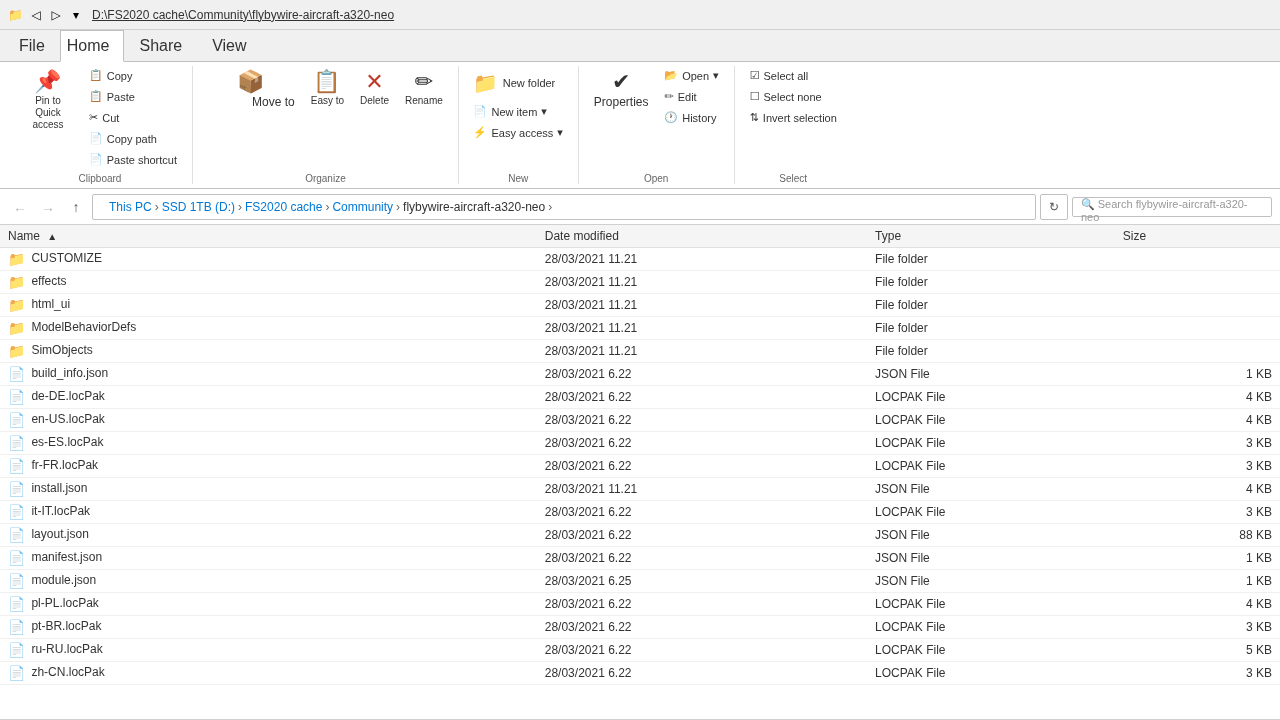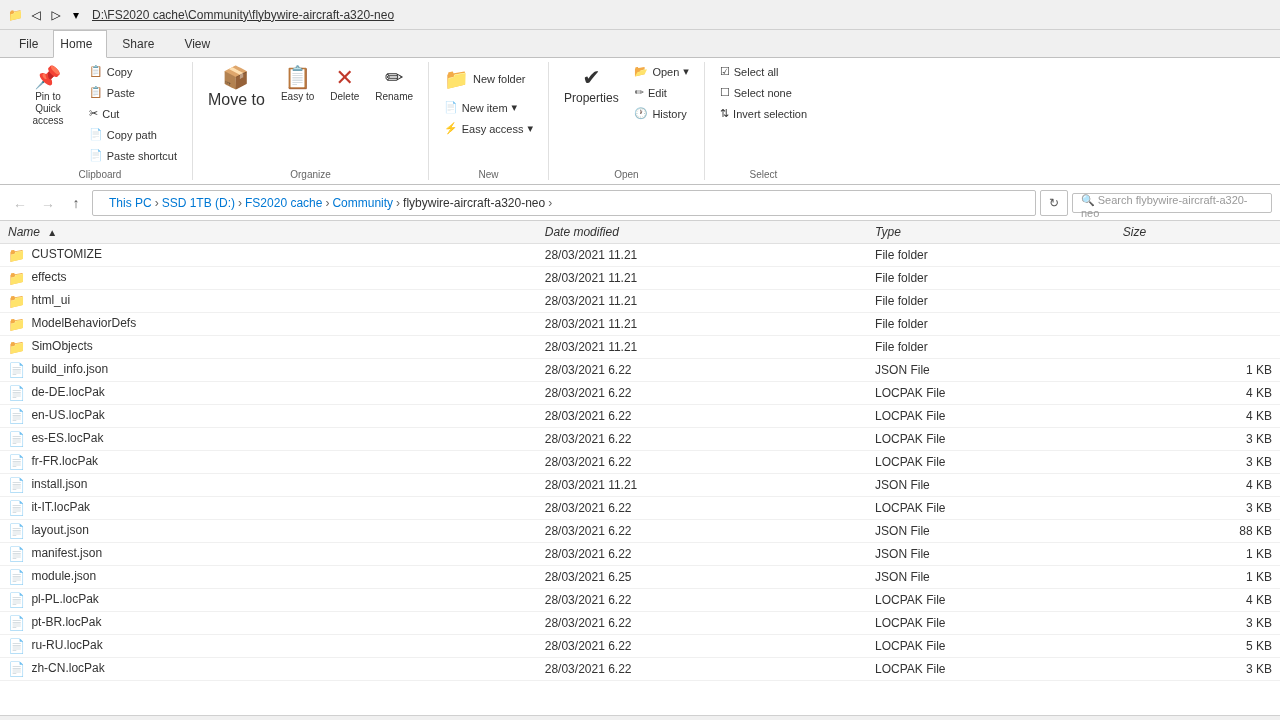--- a/index.html
+++ b/index.html
@@ -20,21 +20,21 @@
 
     
     .ribbon-tabs {
       display: flex;
       background: #f0f0f0;
       border-bottom: 1px solid #c0c0c0;
       padding-left: 4px;
     }
     .ribbon-tab {
       padding: 6px 14px;
-      font-size: 12px;
+      font-size: 16px;
       cursor: pointer;
       border: 1px solid transparent;
       border-bottom: none;
       color: #333;
     }
     .ribbon-tab.active {
       background: white;
       border-color: #c0c0c0;
       border-bottom: 1px solid white;
       margin-bottom: -1px;
@@ -162,21 +162,20 @@
     .file-table th {
       text-align: left;
       padding: 4px 8px;
       font-size: 12px;
       font-weight: normal;
       border-bottom: 1px solid #e0e0e0;
       color: #333;
       cursor: pointer;
       user-select: none;
       white-space: nowrap;
-      font-style: italic;
     }
     .file-table td {
       padding: 3px 8px;
       font-size: 12px;
       color: #333;
       border-bottom: 1px solid #f0f0f0;
       white-space: nowrap;
     }
     .file-icon { margin-right: 6px; font-size: 14px; vertical-align: middle; }
     .col-name { width: 260px; }
@@ -253,21 +252,21 @@
       </div>
     </div>
     <div class="ribbon-group-label">Clipboard</div>
   </div>
 
   <div class="ribbon-group">
     <div class="ribbon-group-content">
       <div style="display:flex; gap:2px; align-items:flex-start;">
         <div class="ribbon-btn" style="min-width:40px;">
           <div class="ribbon-btn-icon">📦</div>
-          <div style="font-size:16px;">Move to</div>
+          <div style="font-size:12px;margin-left:44px;">Move to</div>
         </div>
         <div class="ribbon-btn" style="min-width:40px;">
           <div class="ribbon-btn-icon">📋</div>
           <div style="font-size:10px;">Easy to</div>
         </div>
         <div class="ribbon-btn" style="min-width:36px;">
           <div class="ribbon-btn-icon" style="color:#c0392b;">✕</div>
           <div style="font-size:10px;">Delete</div>
         </div>
         <div class="ribbon-btn" style="min-width:40px;">

